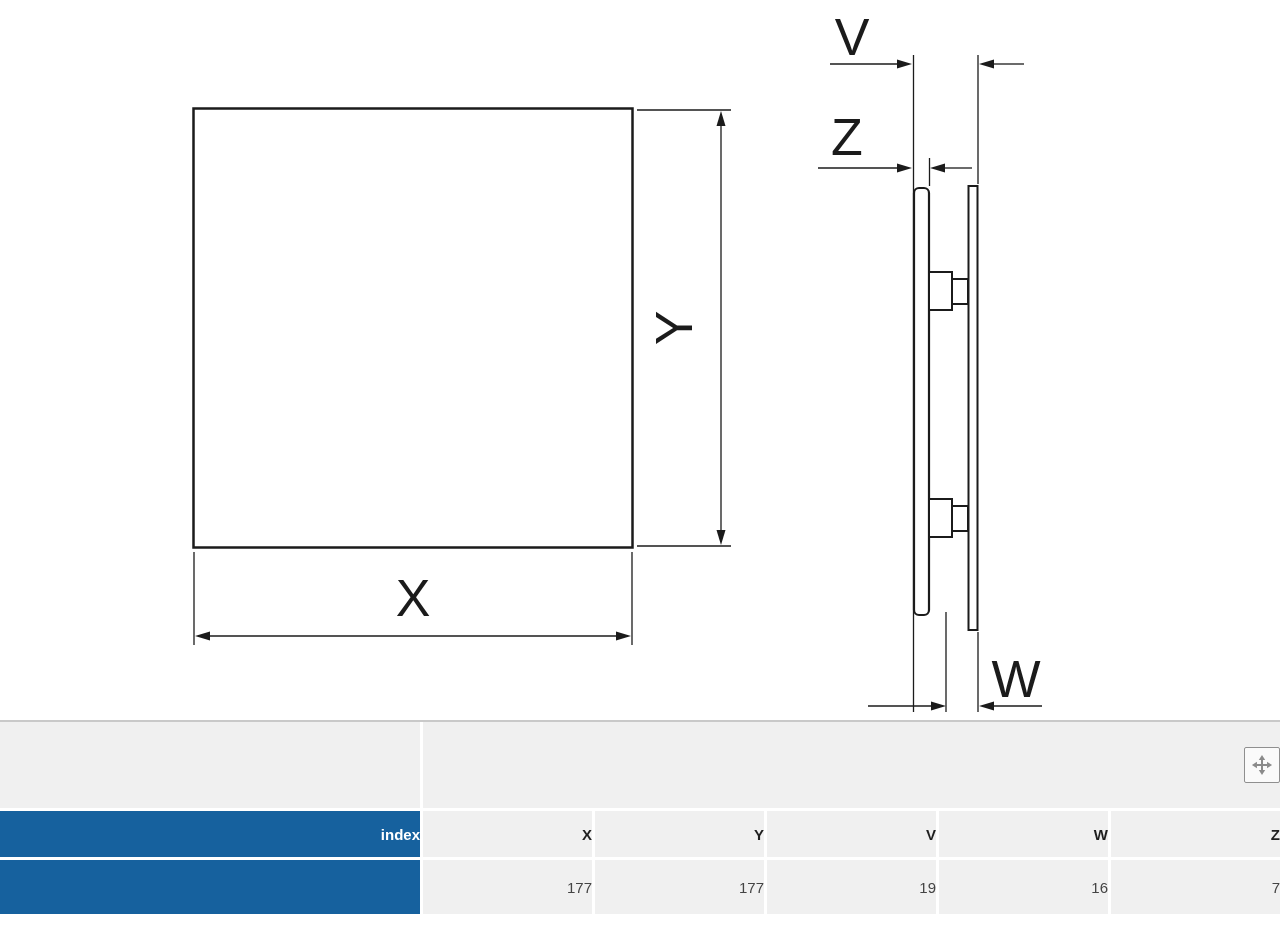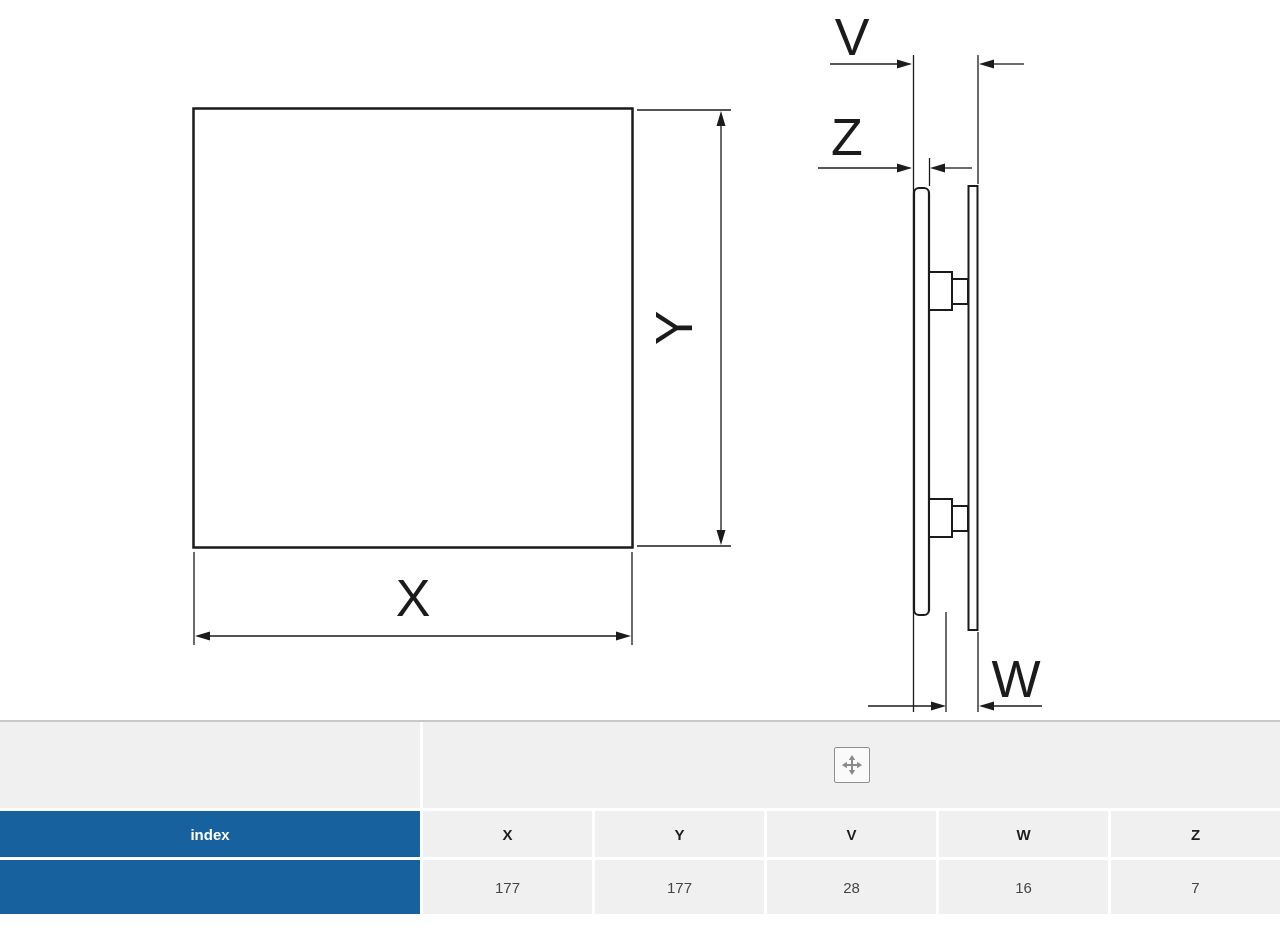--- a/index.html
+++ b/index.html
@@ -16,21 +16,21 @@
     border-top:2px solid #c9c9c9;
     display:grid;
     grid-template-columns:420px repeat(5,1fr);
     grid-template-rows:86px 46px 54px;
     gap:3px;
     background:#ffffff;
     box-sizing:border-box;
   }
   .cell{
     background:#f0f0f0;
-    display:flex;align-items:center;justify-content:center;
+    display:flex;align-items:center;justify-content:flex-end;
     font-size:15px;color:#444444;
   }
   .cell.blue{background:#16619e;color:#ffffff;font-weight:700;}
   .cell.head{font-weight:700;color:#1f1f1f;}
   .cell.icon-cell{grid-column:2 / -1;}
   .icon-btn{
     width:36px;height:36px;
     background:#fafafa;border:1px solid #8f8f8f;border-radius:2px;
     display:flex;align-items:center;justify-content:center;
     cursor:pointer;padding:0;
@@ -142,16 +142,16 @@
   </div>
   <div class="cell head">X</div>
   <div class="cell head">Y</div>
   <div class="cell head">V</div>
   <div class="cell head">W</div>
   <div class="cell head">Z</div>
 
   <div class="cell blue"></div>
   <div class="cell val">177</div>
   <div class="cell val">177</div>
-  <div class="cell val">28</div>
+  <div class="cell val">19</div>
   <div class="cell val">16</div>
   <div class="cell val">7</div>
 </div>
 
 </body></html>

